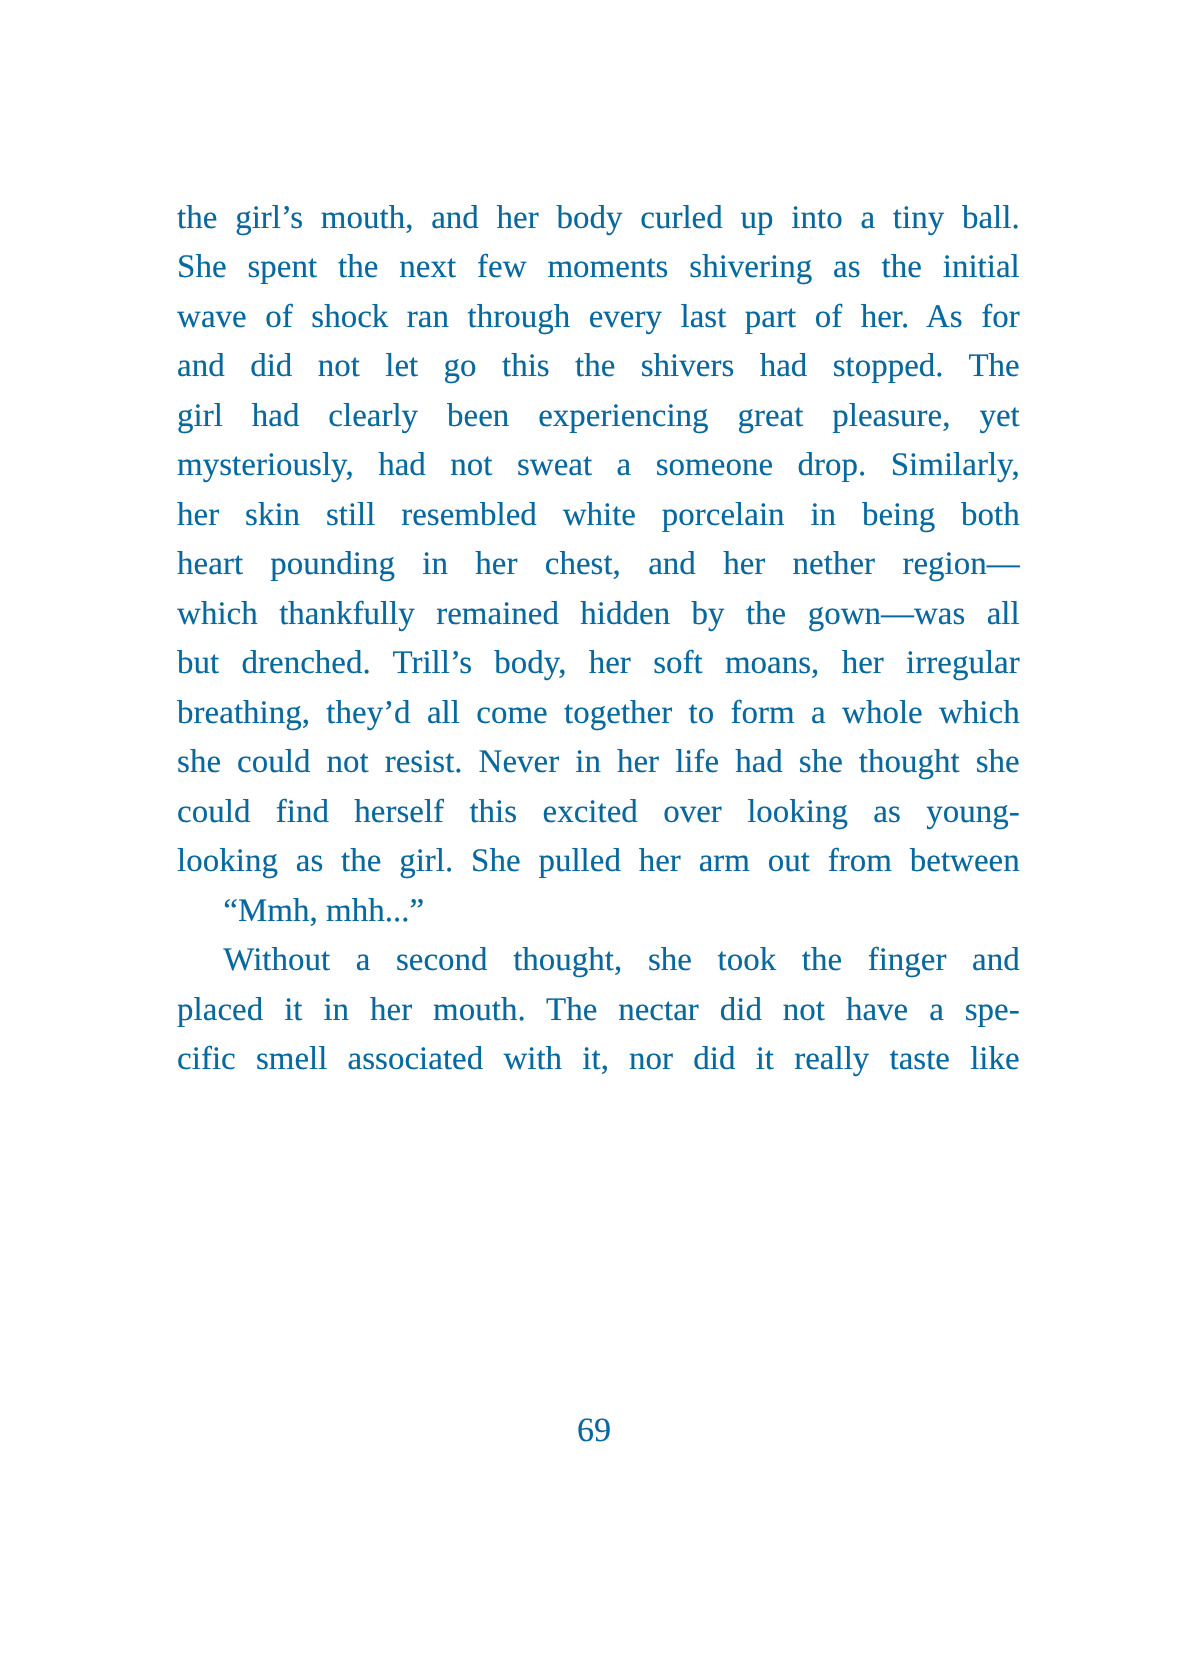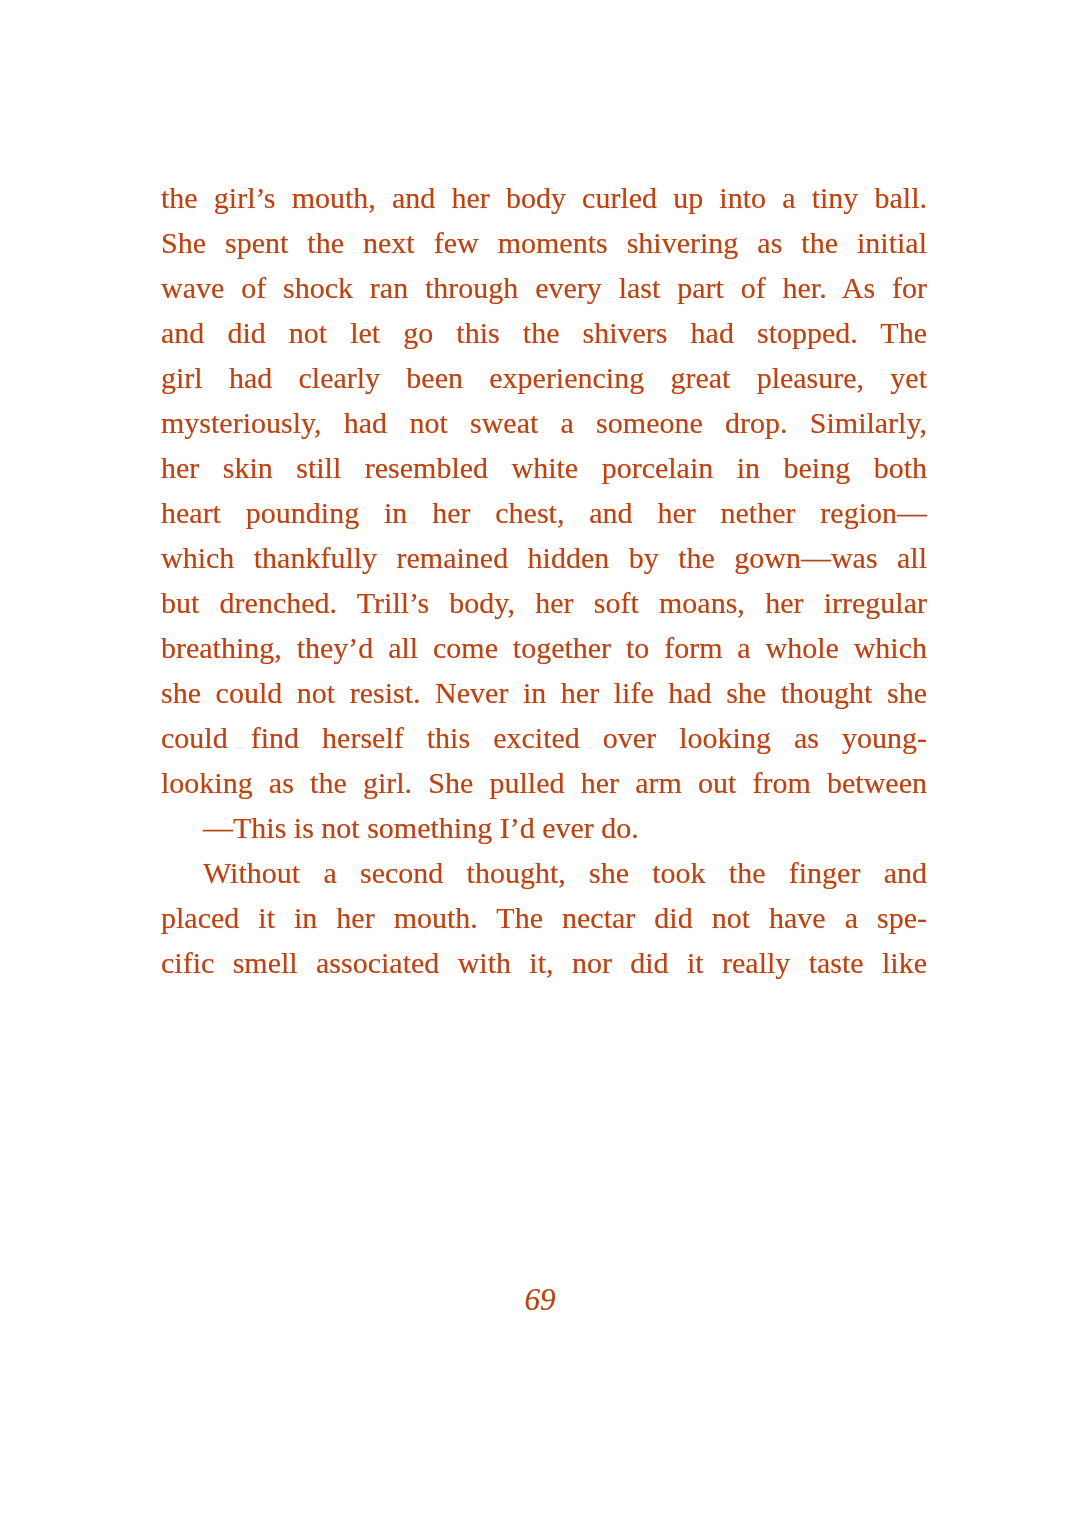--- a/index.html
+++ b/index.html
@@ -6,21 +6,21 @@
     margin: 0;
     padding: 0;
     background: #ffffff;
   }
   .page {
     position: relative;
     width: 1080px;
     height: 1522px;
     background: #ffffff;
     font-family: "Liberation Serif", "DejaVu Serif", serif;
-    color: #c2410c;
+    color: #0369a1;
     overflow: hidden;
   }
   .text-block {
     position: absolute;
     left: 161px;
     top: 175px;
     width: 766px;
   }
   .line {
     font-size: 30px;
@@ -37,21 +37,20 @@
   }
   .page-number {
     position: absolute;
     top: 1277px;
     left: 0;
     width: 100%;
     text-align: center;
     font-size: 31px;
     line-height: 45px;
     text-shadow: 0 0 1px rgba(0,0,0,0.28);
-    font-style: italic;
   }
 </style>
 </head>
 <body>
 
 <div class="page">
   <div class="text-block" id="text-block">
       <div class="line">the girl’s mouth, and her body curled up into a tiny ball.</div>
       <div class="line">She spent the next few moments shivering as the initial</div>
       <div class="line">wave of shock ran through every last part of her. As for</div>
@@ -59,19 +58,19 @@
       <div class="line">girl had clearly been experiencing great pleasure, yet</div>
       <div class="line">mysteriously, had not sweat a someone drop.  Similarly,</div>
       <div class="line">her skin still resembled white porcelain in being both</div>
       <div class="line">heart pounding in her chest, and her nether region—</div>
       <div class="line">which thankfully remained hidden by the gown—was all</div>
       <div class="line">but drenched. Trill’s body, her soft moans, her irregular</div>
       <div class="line">breathing, they’d all come together to form a whole which</div>
       <div class="line">she could not resist. Never in her life had she thought she</div>
       <div class="line">could find herself this excited over looking as young-</div>
       <div class="line">looking as the girl. She pulled her arm out from between</div>
-      <div class="line indent para-end">—This is not something I’d ever do.</div>
+      <div class="line indent para-end">“Mmh, mhh...”</div>
       <div class="line indent">Without a second thought, she took the finger and</div>
       <div class="line">placed it in her mouth.  The nectar did not have a spe-</div>
       <div class="line">cific smell associated with it, nor did it really taste like</div>
     </div>
   <div class="page-number">69</div>
 </div>
 
 </body></html>

